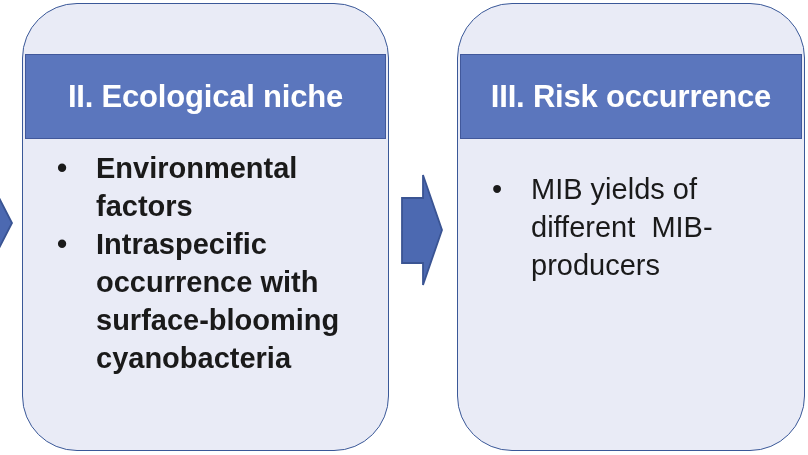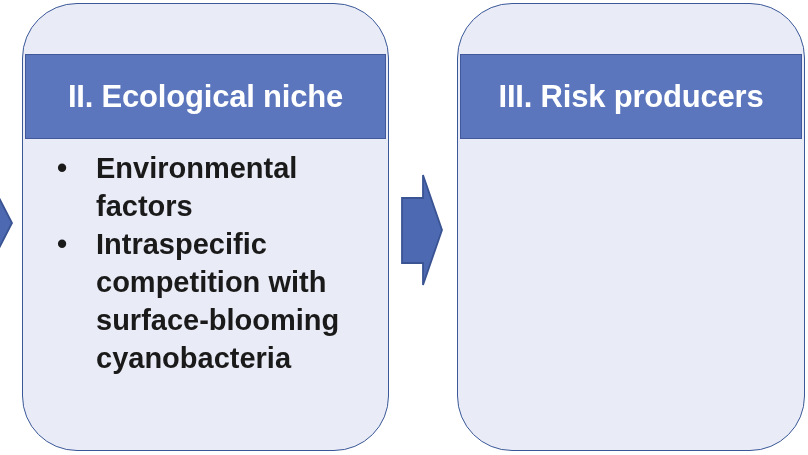--- a/index.html
+++ b/index.html
@@ -84,32 +84,37 @@
     <div class="band">
       <span class="band-title">II. Ecological niche</span>
     </div>
     <ul class="bullets bullets-a">
       <li>
         <span class="btext">Environmental
 factors</span>
       </li>
       <li>
         <span class="btext">Intraspecific
-competition with
+occurrence with
 surface-blooming
 cyanobacteria</span>
       </li>
     </ul>
   </div>
 
   <svg class="arrow-svg arrow-mid" width="52" height="122" viewBox="0 0 52 122">
     <polygon points="7,28 28,28 28,5 47,60 28,115 28,93 7,93" fill="#4c69b1" stroke="#3a5493" stroke-width="1.8"></polygon>
   </svg>
 
   <div class="box box-b">
     <div class="band">
-      <span class="band-title">III. Risk producers</span>
+      <span class="band-title">III. Risk occurrence</span>
     </div>
     <ul class="bullets bullets-b">
+      <li>
+        <span class="btext">MIB yields of
+different  MIB-
+producers</span>
+      </li>
     </ul>
   </div>
 
 </div>
 
 </body></html>

